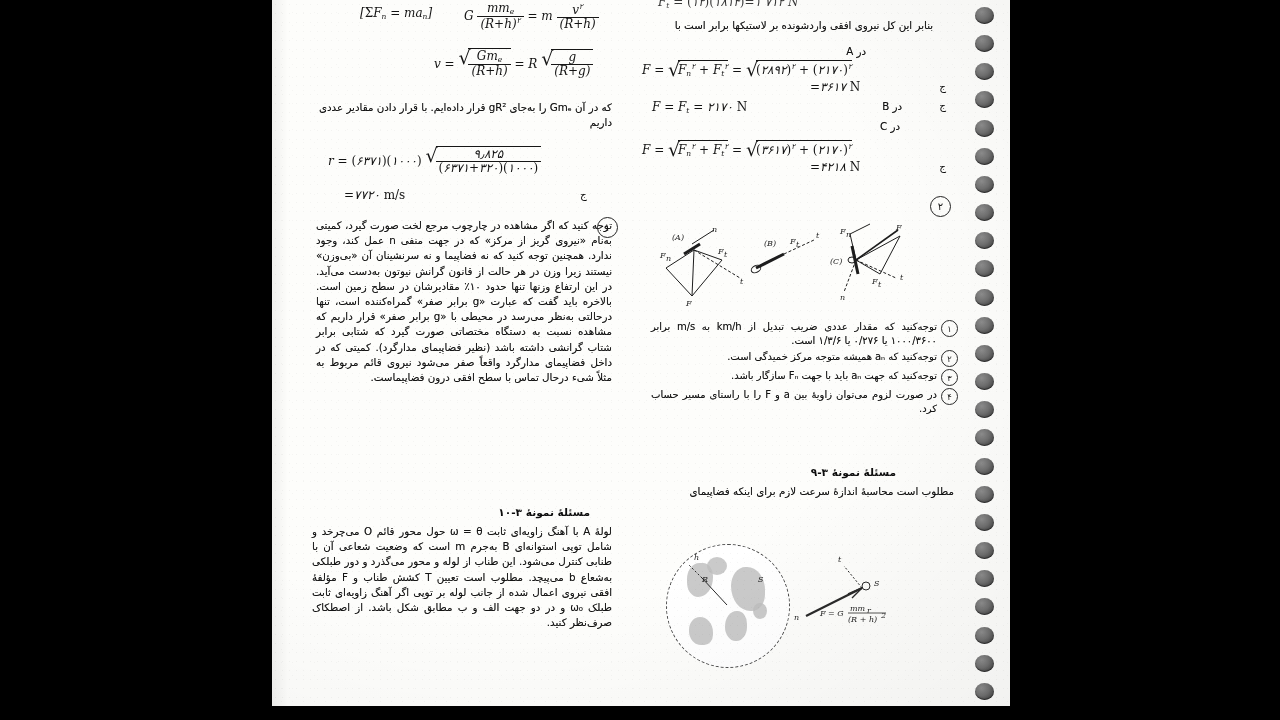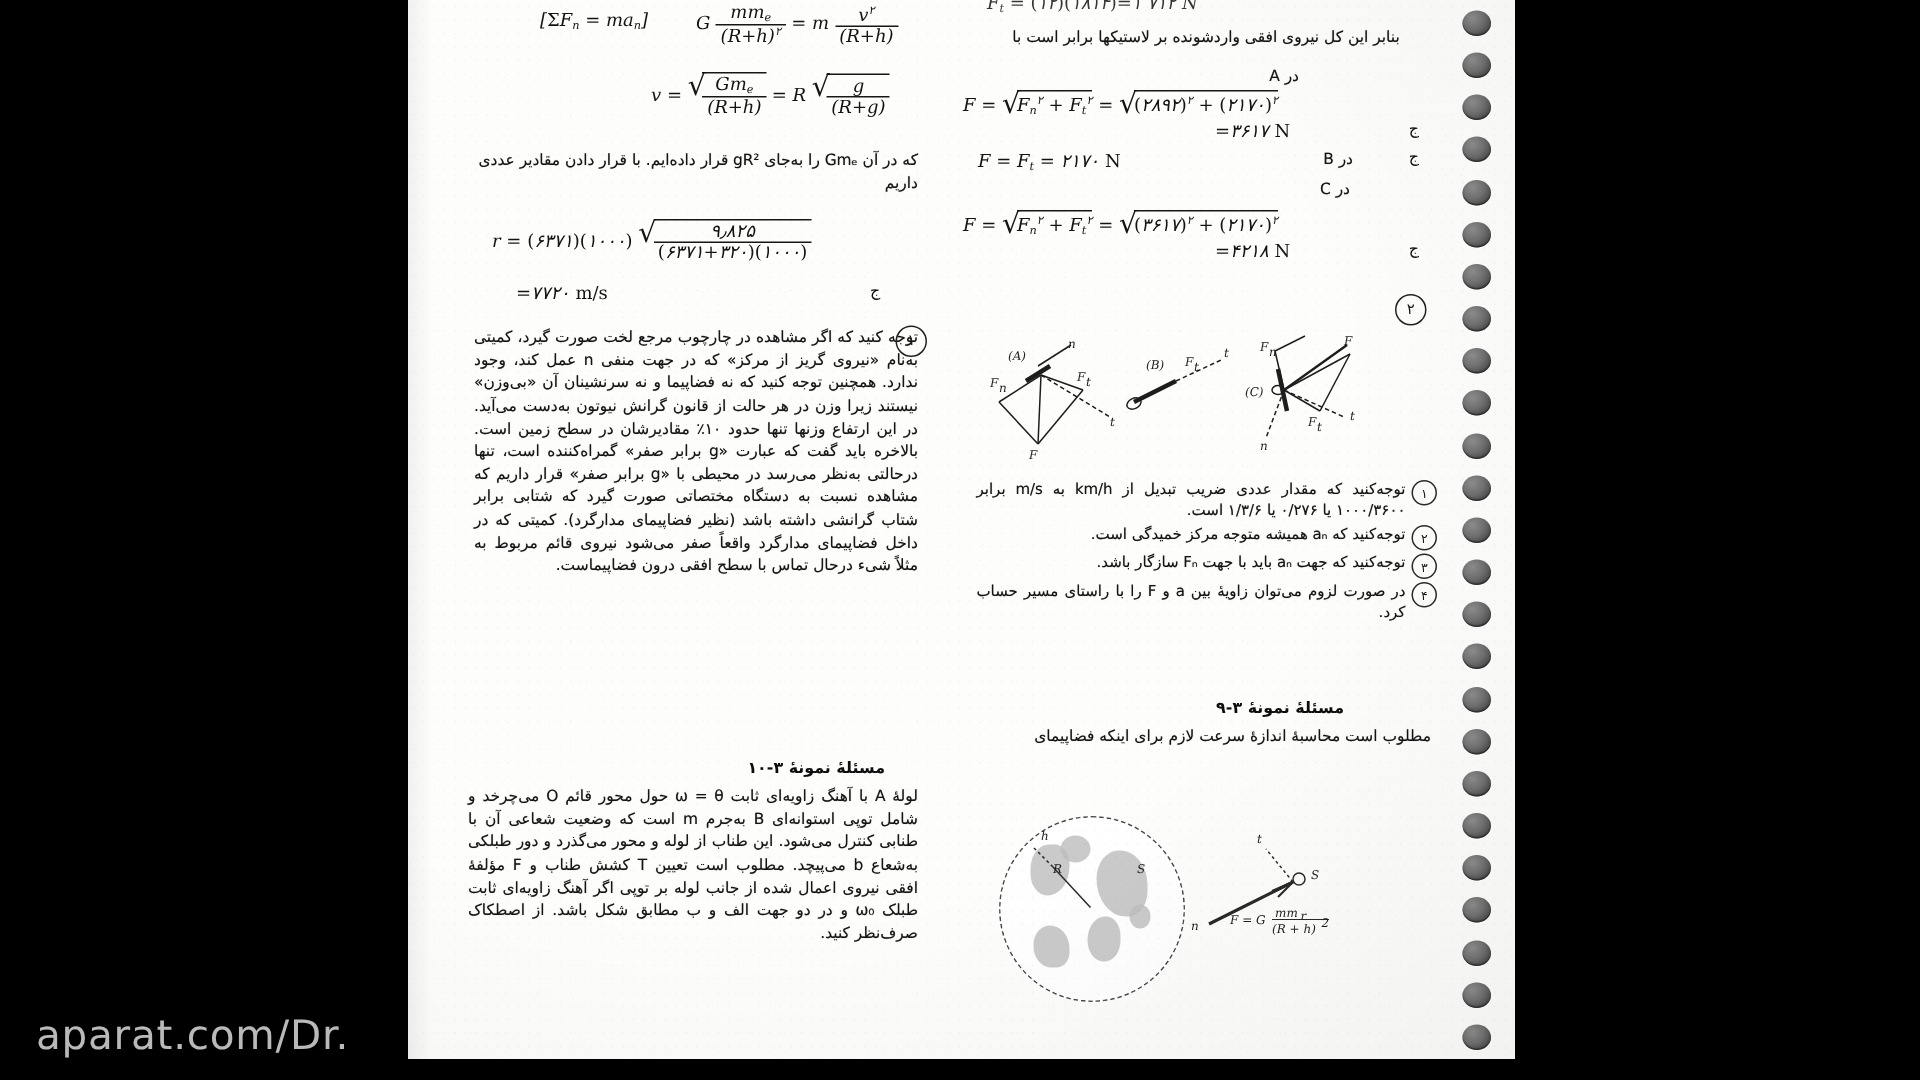--- a/index.html
+++ b/index.html
@@ -309,15 +309,14 @@
       <div class="fa-head" style="position:absolute;right:24px;top:502px;">مسئلهٔ نمونهٔ ۳-۱۰</div>
       <div class="body-fa" style="position:absolute;right:2px;top:520px;width:300px;">لولهٔ A با آهنگ زاویه‌ای ثابت ω = θ حول محور قائم O می‌چرخد و شامل توپی استوانه‌ای B به‌جرم m است که وضعیت شعاعی آن با طنابی کنترل می‌شود. این طناب از لوله و محور می‌گذرد و دور طبلکی به‌شعاع b می‌پیچد. مطلوب است تعیین T کشش طناب و F مؤلفهٔ افقی نیروی اعمال شده از جانب لوله بر توپی اگر آهنگ زاویه‌ای ثابت طبلک ω₀ و در دو جهت الف و ب مطابق شکل باشد. از اصطکاک صرف‌نظر کنید.</div>
     </div>
 
   </div>
 
   <div style="position:absolute;left:0;top:0;width:272px;height:720px;background:#000;z-index:50;"></div>
   <div style="position:absolute;left:1010px;top:0;width:270px;height:720px;background:#000;z-index:50;"></div>
   <div style="position:absolute;left:272px;top:706px;width:738px;height:14px;background:#000;z-index:50;"></div>
 
-  <div id="watermark">aparat.com/Dr.</div>
 
 </div>
 
 </body></html>

